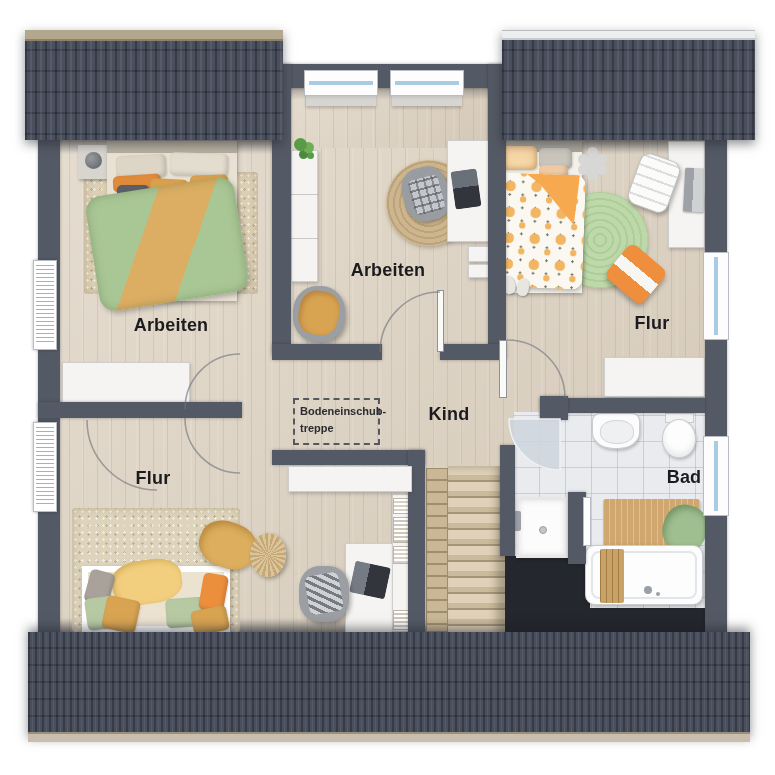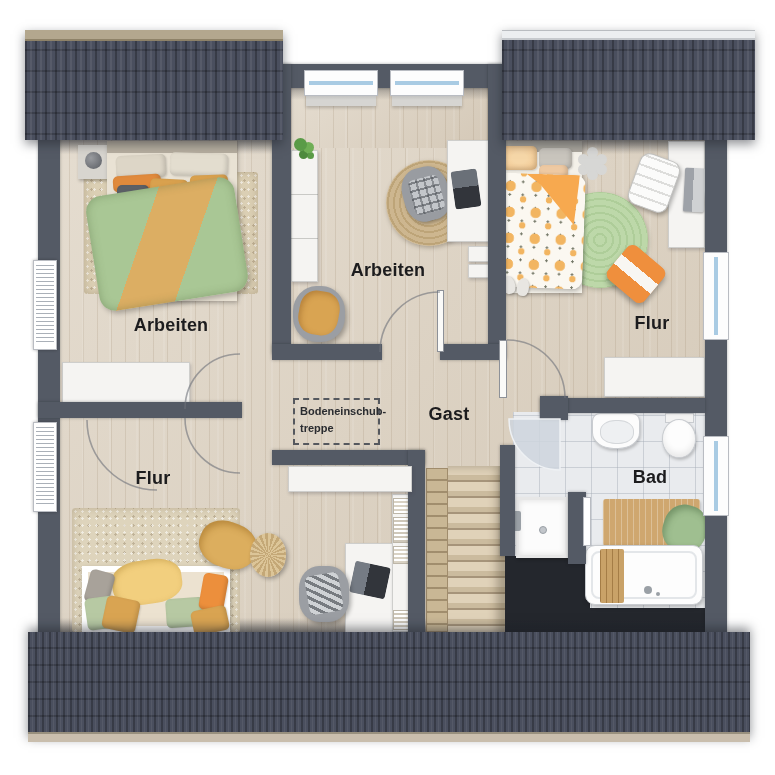--- a/index.html
+++ b/index.html
@@ -255,22 +255,22 @@
     <path d="M 87 420 A 70 70 0 0 0 157 490" fill="none" stroke="#6e727a" stroke-width="1.6" opacity="0.6"></path>
     <path d="M 380 352 A 60 60 0 0 1 440 292" fill="none" stroke="#6e727a" stroke-width="1.6" opacity="0.6"></path>
     <path d="M 507 340 A 58 58 0 0 1 565 398" fill="none" stroke="#6e727a" stroke-width="1.6" opacity="0.6"></path>
     <path d="M 560 419 L 509 419 A 51 51 0 0 0 560 470 Z" fill="rgba(206,213,221,.85)" stroke="#eef1f4" stroke-width="1.5"></path>
   </svg>
 
   <div class="rlabel" style="left:171px;top:325px;">Arbeiten</div>
   <div class="rlabel" style="left:388px;top:270px;">Arbeiten</div>
   <div class="rlabel" style="left:652px;top:323px;">Flur</div>
   <div class="rlabel" style="left:153px;top:478px;">Flur</div>
-  <div class="rlabel" style="left:449px;top:414px;">Gast</div>
-  <div class="rlabel" style="left:650px;top:477px;">Bad</div>
+  <div class="rlabel" style="left:449px;top:414px;">Kind</div>
+  <div class="rlabel" style="left:684px;top:477px;">Bad</div>
 
   <div class="dashedbox" style="left:293px;top:398px;width:87px;height:47px;">
     <div class="txt">
       <span>Bodeneinschub-</span>
         <br>
       <span>treppe</span>
     </div>
   </div>
 
   <div class="roof" style="left:25px;top:30px;width:258px;height:110px;"></div>

